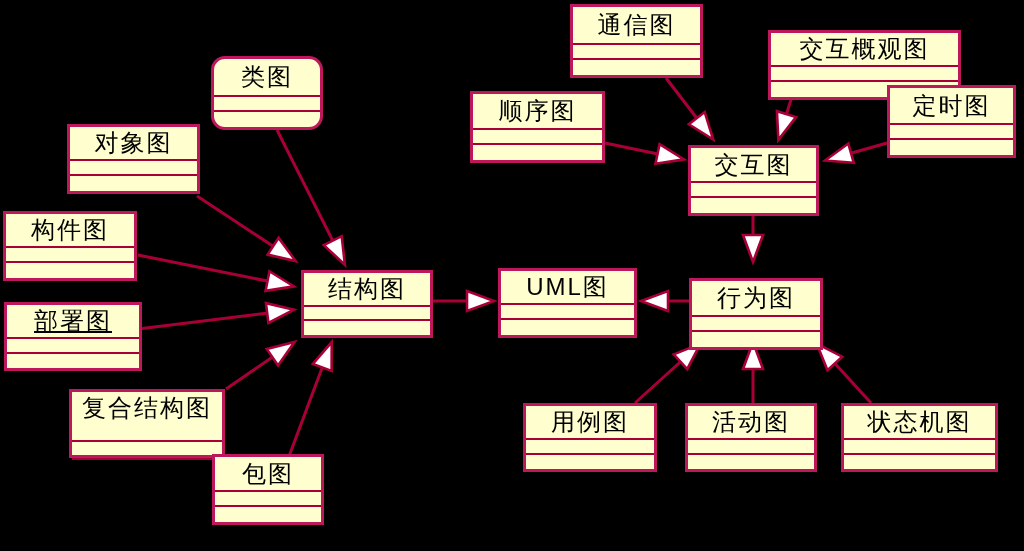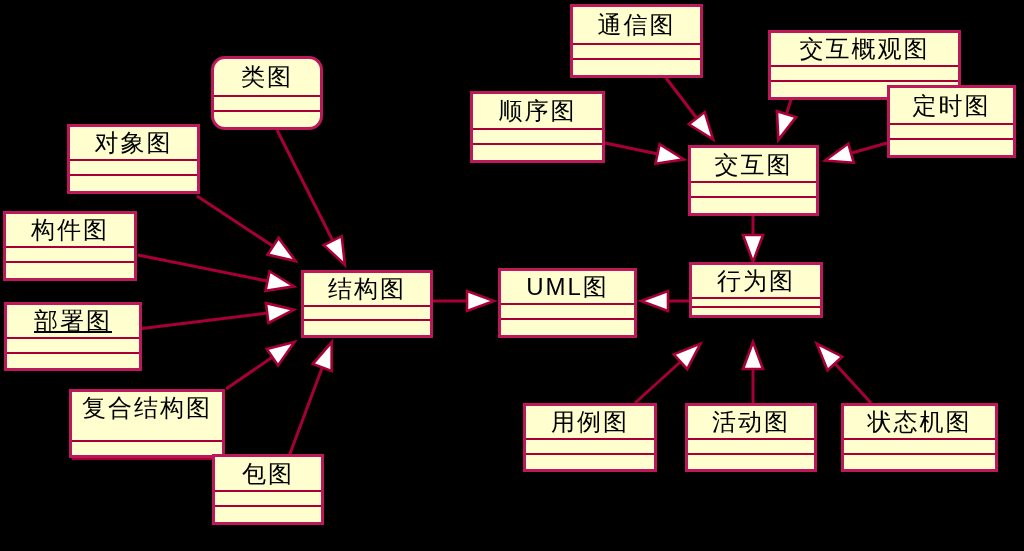--- a/index.html
+++ b/index.html
@@ -71,21 +71,21 @@
     <div class="compartment"></div>
     <div class="compartment"></div>
   </div>
 
   <div class="node" style="left:301px;top:270px;width:132px;height:68px;">
     <div class="title">结构图</div>
     <div class="compartment"></div>
     <div class="compartment"></div>
   </div>
 
-  <div class="node" style="left:689px;top:262px;width:134px;height:56px;">
+  <div class="node" style="left:689px;top:278px;width:134px;height:72px;">
     <div class="title">行为图</div>
     <div class="compartment"></div>
     <div class="compartment"></div>
   </div>
 
   <div class="node" style="left:688px;top:145px;width:131px;height:71px;">
     <div class="title">交互图</div>
     <div class="compartment"></div>
     <div class="compartment"></div>
   </div>

